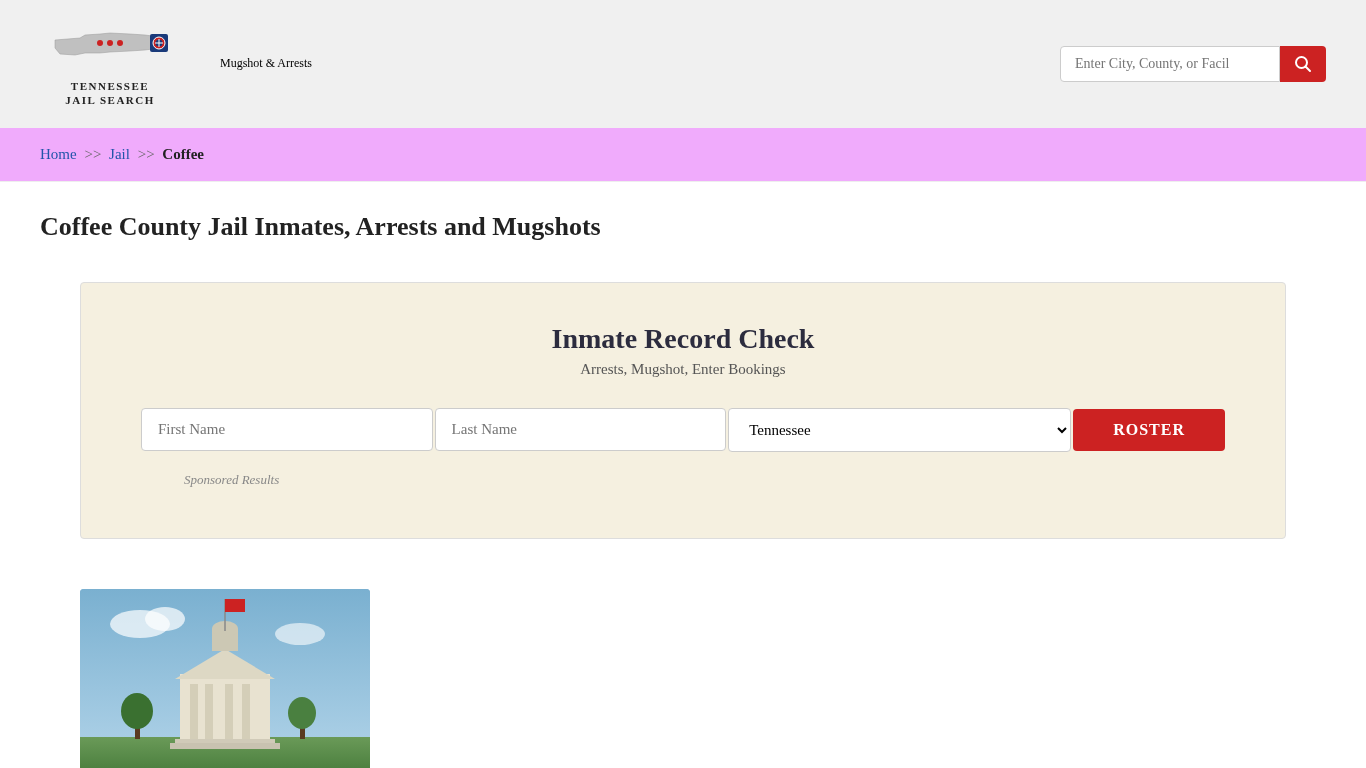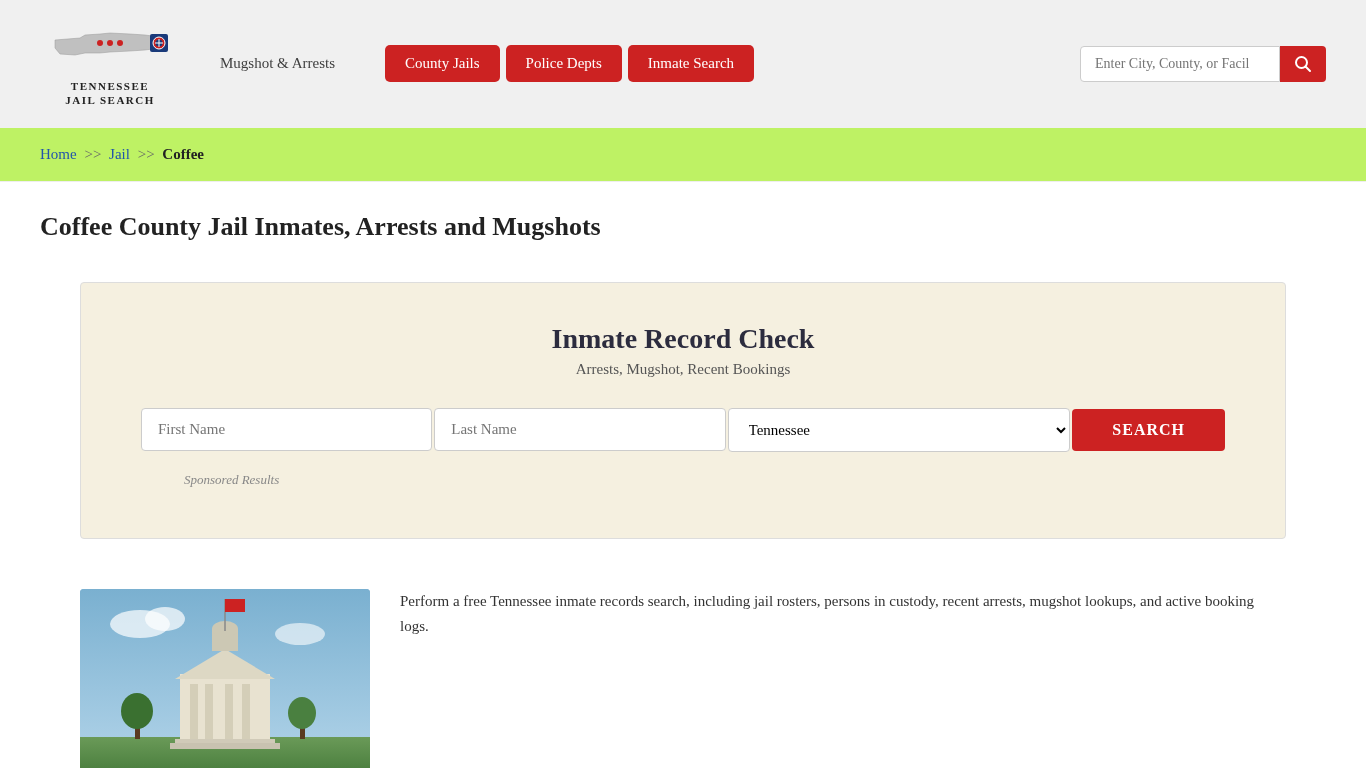--- a/index.html
+++ b/index.html
@@ -22,23 +22,23 @@
     .logo-text {
       font-size: 11px;
       font-weight: bold;
       letter-spacing: 1.5px;
       color: #222;
       text-align: center;
       margin-top: 4px;
       line-height: 1.3;
     }
     .mugshot-link {
-      color: #404040;
+      color: #000000;
       text-decoration: none;
-      font-size: 15px;
+      font-size: 12px;
       white-space: nowrap;
       margin-left: 10px;
     }
     .nav-buttons {
       display: flex;
       gap: 6px;
       margin-left: 20px;
     }
     .nav-btn {
       background: #cc2222;
@@ -53,41 +53,41 @@
     }
     .search-area {
       margin-left: auto;
       display: flex;
       align-items: center;
     }
     .search-input {
       border: 1px solid #ccc;
       padding: 9px 14px;
       font-size: 14px;
-      width: 200px;
+      width: 220px;
       border-radius: 4px 0 0 4px;
       outline: none;
       font-family: inherit;
     }
     .search-btn {
       background: #cc2222;
       border: none;
       padding: 9px 14px;
       cursor: pointer;
       border-radius: 0 4px 4px 0;
       color: #fff;
       font-size: 16px;
       display: flex;
       align-items: center;
       justify-content: center;
     }
 
     
     .breadcrumb-bar {
-      background: #bef264;
+      background: #f0abfc;
       padding: 18px 40px;
       border-bottom: 1px solid #eee;
     }
     .breadcrumb {
       font-size: 15px;
       color: #333;
     }
     .breadcrumb a {
       color: #2255aa;
       text-decoration: none;
@@ -250,25 +250,20 @@
       <line x1="109" y1="19" x2="109" y2="27" stroke="#fff" stroke-width="1"></line>
     </svg>
     <div class="logo-text">
       <div>TENNESSEE</div>
       <div>JAIL SEARCH</div>
     </div>
   </div>
 
   <a href="#" class="mugshot-link">Mugshot &amp; Arrests</a>
 
-  <nav class="nav-buttons">
-    <button class="nav-btn">County Jails</button>
-    <button class="nav-btn">Police Depts</button>
-    <button class="nav-btn">Inmate Search</button>
-  </nav>
 
   <div class="search-area">
     <input type="text" class="search-input" placeholder="Enter City, County, or Facil" style="">
     <button class="search-btn">
       <svg width="18" height="18" viewBox="0 0 18 18" fill="none" xmlns="http://www.w3.org/2000/svg">
         <circle cx="7.5" cy="7.5" r="5.5" stroke="white" stroke-width="2"></circle>
         <line x1="11.5" y1="11.5" x2="16" y2="16" stroke="white" stroke-width="2" stroke-linecap="round"></line>
       </svg>
     </button>
   </div>
@@ -283,21 +278,21 @@
     <span class="current">Coffee</span>
   </nav>
 </div>
 
 <div class="page-title-section">
   <h1 class="page-title">Coffee County Jail Inmates, Arrests and Mugshots</h1>
 </div>
 
 <div class="record-check-box">
   <h2 class="record-check-title">Inmate Record Check</h2>
-  <p class="record-check-subtitle">Arrests, Mugshot, Recent Bookings</p>
+  <p class="record-check-subtitle">Arrests, Mugshot, Enter Bookings</p>
 
   <div class="search-form">
     <input type="text" class="form-input first-name-input" placeholder="First Name" style="">
     <input type="text" class="form-input last-name-input" placeholder="Last Name" style="">
     <select class="state-select">
       <option>Tennessee</option>
       <option>Alabama</option>
       <option>Alaska</option>
       <option>Arizona</option>
       <option>Arkansas</option>
@@ -340,21 +335,21 @@
       <option>South Dakota</option>
       <option>Texas</option>
       <option>Utah</option>
       <option>Vermont</option>
       <option>Virginia</option>
       <option>Washington</option>
       <option>West Virginia</option>
       <option>Wisconsin</option>
       <option>Wyoming</option>
     </select>
-    <button class="search-big-btn">SEARCH</button>
+    <button class="search-big-btn">ROSTER</button>
   </div>
 
   <p class="sponsored">Sponsored Results</p>
 </div>
 
 <div class="content-section">
 
   <div class="content-image">
     <div class="content-image-inner">
       <div class="sky"></div>
@@ -401,15 +396,14 @@
 
         <rect x="55" y="130" width="5" height="20" fill="#5a3a20"></rect>
         <ellipse cx="57" cy="122" rx="16" ry="18" fill="#3a7030"></ellipse>
         <rect x="220" y="132" width="5" height="18" fill="#5a3a20"></rect>
         <ellipse cx="222" cy="124" rx="14" ry="16" fill="#4a8040"></ellipse>
       </svg>
     </div>
   </div>
 
   <div class="content-text">
-    <p>Perform a free Tennessee inmate records search, including jail rosters, persons in custody, recent arrests, mugshot lookups, and active booking logs.</p>
   </div>
 </div>
 
 </body></html>

